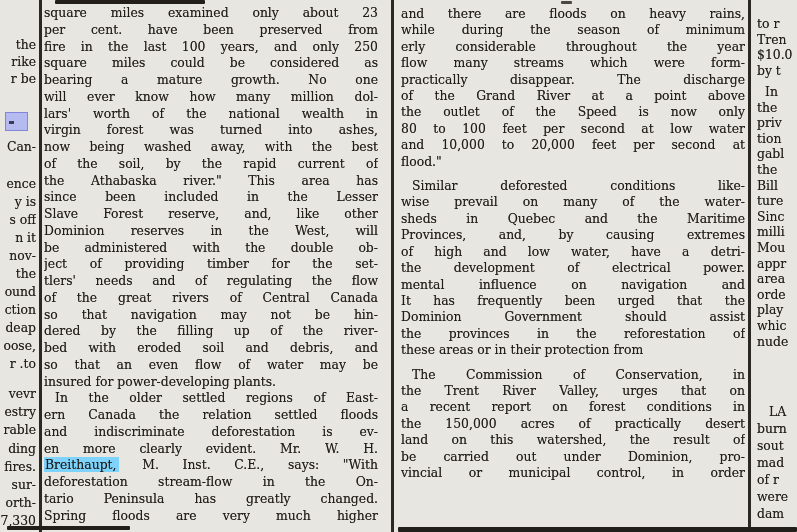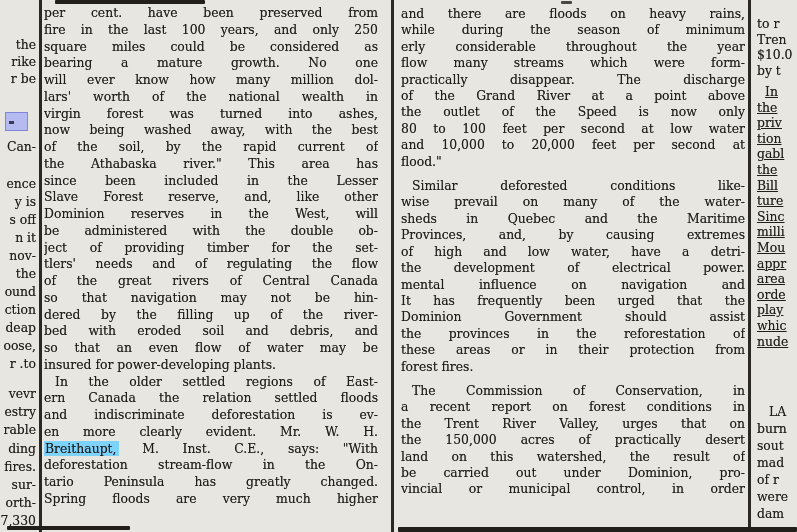--- a/index.html
+++ b/index.html
@@ -50,21 +50,21 @@
   .frag .line { text-align:right; text-align-last:right; }
   .lf { left:-2px; width:38px; line-height:17px; }
   #lf1 { top:36px; }
   #lf2 { top:138px; }
   #lf3 { top:175px; line-height:18px; }
   #lf4 { top:385px; line-height:18.2px; }
 
   .rf { left:757px; width:40px; line-height:15.6px; }
   .rf .line { text-align:right; text-align-last:left; overflow:visible; }
   #rf1 { top:16px; }
-  #rf2 { top:84px;text-decoration:underline; }
+  #rf2 { top:84px; }
   #rf3 { top:403px; line-height:17px; }
   #rf2 .line:first-child { text-indent:8px; }
   #rf3 .line:first-child { text-indent:12px; }
 
   
   #selection-box {
     position:absolute; left:5px; top:112px; width:23px; height:19px;
     background:#b5bbf0;
     border:1px solid #8087d8;
     box-sizing:border-box;
@@ -118,20 +118,21 @@
       <div class="line">rable</div>
       <div class="line">ding</div>
       <div class="line">fires.</div>
       <div class="line">sur-</div>
       <div class="line">orth-</div>
       <div class="line">7,330</div>
     </div>
 
   <div class="textcol" id="col1">
       <div class="para complete">
+        <div class="line">square miles examined only about 23</div>
         <div class="line">per cent. have been preserved from</div>
         <div class="line">fire in the last 100 years, and only 250</div>
         <div class="line">square miles could be considered as</div>
         <div class="line">bearing a mature growth.  No one</div>
         <div class="line">will ever know how many million dol-</div>
         <div class="line">lars' worth of the national wealth in</div>
         <div class="line">virgin forest was turned into ashes,</div>
         <div class="line">now being washed away, with the best</div>
         <div class="line">of the soil, by the rapid current of</div>
         <div class="line">the Athabaska river."  This area has</div>
@@ -178,26 +179,25 @@
         <div class="line">wise prevail on many of the water-</div>
         <div class="line">sheds in Quebec and the Maritime</div>
         <div class="line">Provinces, and, by causing extremes</div>
         <div class="line">of high and low water, have a detri-</div>
         <div class="line">the development of electrical power.</div>
         <div class="line">mental influence on navigation and</div>
         <div class="line">It has frequently been urged that the</div>
         <div class="line">Dominion Government should assist</div>
         <div class="line">the provinces in the reforestation of</div>
         <div class="line">these areas or in their protection from</div>
-        <div class="line">forest fires.</div>
       </div>
       <div class="para">
         <div class="line">The Commission of Conservation, in</div>
+        <div class="line">the Trent River Valley, urges that on</div>
         <div class="line">a recent report on forest conditions in</div>
-        <div class="line">the Trent River Valley, urges that on</div>
         <div class="line">the 150,000 acres of practically desert</div>
         <div class="line">land on this watershed, the result of</div>
         <div class="line">be carried out under Dominion, pro-</div>
         <div class="line">vincial or municipal control, in order</div>
       </div>
     </div>
 
   <div class="frag rf" id="rf1">
       <div class="line">to r</div>
       <div class="line">Tren</div>

